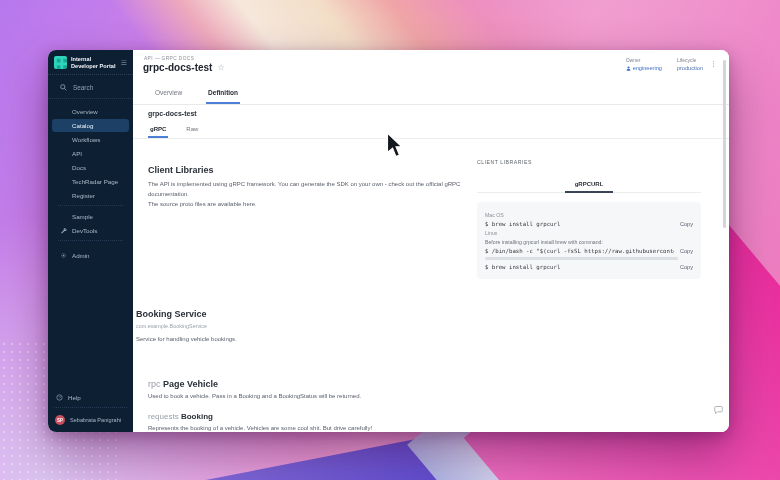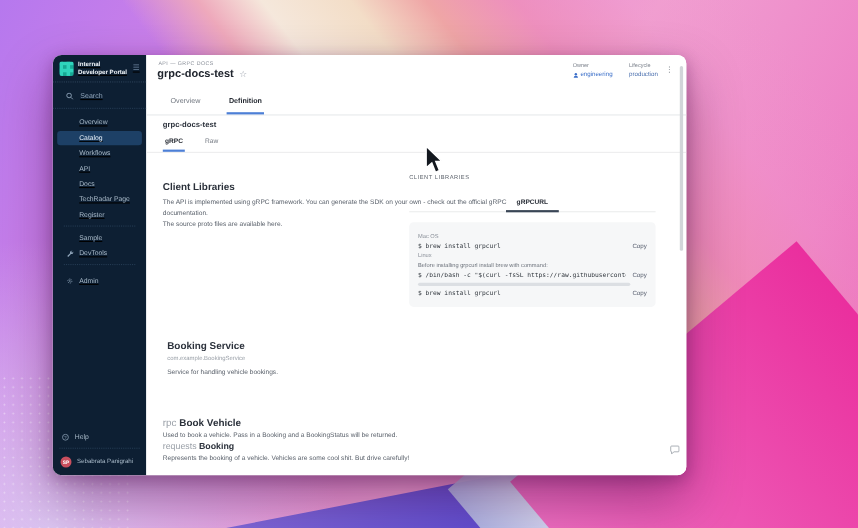--- a/index.html
+++ b/index.html
@@ -31,23 +31,23 @@
   .bg-bluestripe{position:absolute;left:500px;top:380px;width:85px;height:320px;
     transform:rotate(-40deg);opacity:.92;
     background:linear-gradient(90deg,#b9c3e8,#dde3f4 55%,#c2cbec);}
   .bg-pinkcorner{position:absolute;right:-90px;bottom:-140px;width:340px;height:330px;
     transform:rotate(-40deg);
     background:linear-gradient(90deg,#ef6ec0,#ea2f9e);}
   .bg-dots{position:absolute;left:0;bottom:0;width:120px;height:140px;opacity:.55;
     background-image:radial-gradient(circle,rgba(255,255,255,.8) .6px,transparent 1.1px);
     background-size:8px 8px;}
   
-  .window{position:absolute;left:48px;top:50px;width:576px;height:382px;
+  .window{position:absolute;left:48px;top:50px;width:681px;height:382px;
     background:#fff;border-radius:8px;overflow:hidden;display:flex;
-    box-shadow:0 22px 48px rgba(70,10,70,.45),0 4px 14px rgba(70,10,70,.3);text-decoration:underline;}
+    box-shadow:0 22px 48px rgba(70,10,70,.45),0 4px 14px rgba(70,10,70,.3);}
   
   .sidebar{width:85px;flex:none;background:#0d1f33;color:#a9bac9;position:relative;}
   .sb-header{display:flex;align-items:center;gap:4px;padding:6px 6px 5px;
     border-bottom:1px dotted #2c4158;}
   .sb-logo{width:13px;height:13px;flex:none;border-radius:2px;background:#0f8d7d;
     background-image:linear-gradient(90deg,#2fd4bc 50%,transparent 50%),linear-gradient(#2fd4bc 50%,#17a894 50%);
     background-size:6.5px 6.5px;}
   .sb-brand{font-size:5.6px;font-weight:bold;color:#f2f6fa;line-height:1.2;}
   .sb-burger{margin-left:auto;color:#6b829c;font-size:7px;line-height:1;}
   .sb-search{display:flex;align-items:center;gap:6px;padding:8px 6px 7px 11px;
@@ -91,26 +91,26 @@
   .panel-tabrow{text-align:center;border-bottom:1px solid #eceded;margin-top:7px;}
   .panel-tab{display:inline-block;font-size:6px;font-weight:bold;color:#2a2f38;
     padding:3px 10px 4px;border-bottom:2px solid #3a4656;margin-bottom:-1px;}
   .code-box{margin-top:9px;background:#f6f7f8;border-radius:4px;padding:7px 8px 6px;}
   .code-label{font-size:5.2px;color:#8a9099;margin:3px 0 3px;}
   .code-row{display:flex;align-items:center;justify-content:space-between;gap:6px;margin:3px 0;}
   .code-text{font-family:"DejaVu Sans Mono",monospace;font-size:5.7px;color:#30363d;
     white-space:nowrap;overflow:hidden;}
   .copy-btn{font-size:5.6px;color:#596070;flex:none;}
   .mini-scrollbar{height:3px;width:93%;background:#dcdfe3;border-radius:2px;margin:1px 0 4px;}
-  .svc-section{height:70px;padding:0 19px;box-sizing:border-box;}
+  .svc-section{height:70px;padding:0 3px;box-sizing:border-box;}
   .svc-fqn{margin-top:4px;font-size:5.4px;color:#9aa0a8;}
   .body-text{margin-top:7px;font-size:6px;color:#5a616b;}
   .kind{font-weight:normal;color:#9aa0a8;text-align:right;}
   .rpc-section{padding:0 15px;margin-top:0;}
-  .req-section{padding:0 15px;margin-top:2px;}
+  .req-section{padding:0 15px;margin-top:13px;}
   .sec-heading.md{font-size:8px;}
   
   .scroll-thumb{position:absolute;right:3px;top:10px;width:3.5px;height:168px;
     background:#d2d5d9;border-radius:2px;}
   .feedback-icon{position:absolute;right:6px;bottom:14px;color:#9aa0a8;}
   
   .cursor{position:absolute;left:386px;top:132px;z-index:50;}
 </style>
 </head>
 <body>
@@ -257,21 +257,21 @@
 
       <div class="svc-section">
         <div class="sec-heading">Booking Service</div>
         <div class="svc-fqn">com.example.BookingService</div>
         <div class="body-text">Service for handling vehicle bookings.</div>
       </div>
 
       <div class="rpc-section">
         <div class="sec-heading">
           <span class="kind">rpc</span>
-          <span>Book Vehicle</span>
+          <span>Page Vehicle</span>
         </div>
         <div class="body-text" style="margin-top:4px;">Used to book a vehicle. Pass in a Booking and a BookingStatus will be returned.</div>
       </div>
 
       <div class="req-section">
         <div class="sec-heading md">
           <span class="kind">requests</span>
           <span>Booking</span>
         </div>
         <div class="body-text" style="margin-top:4px;">Represents the booking of a vehicle. Vehicles are some cool shit. But drive carefully!</div>

